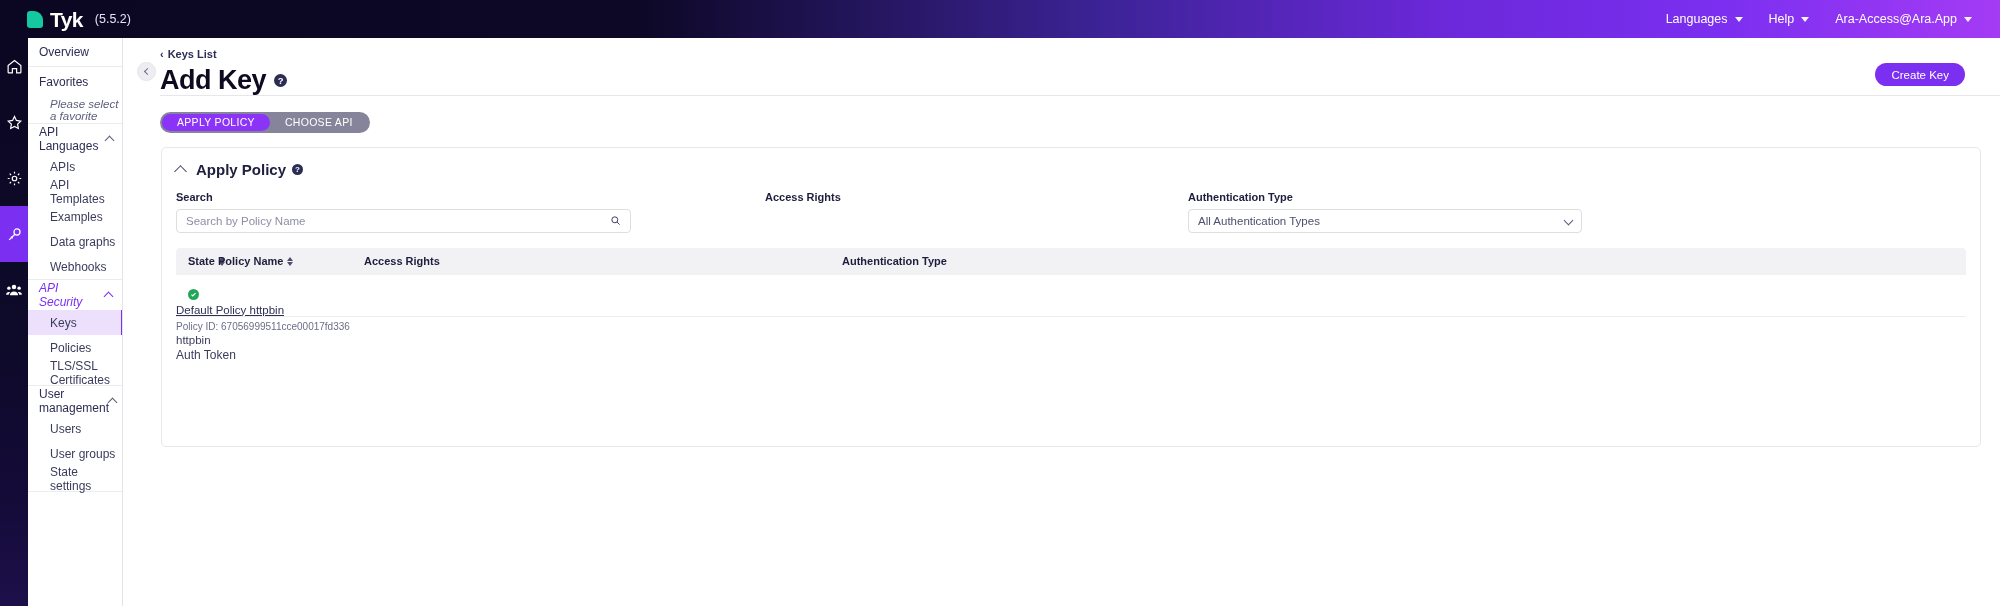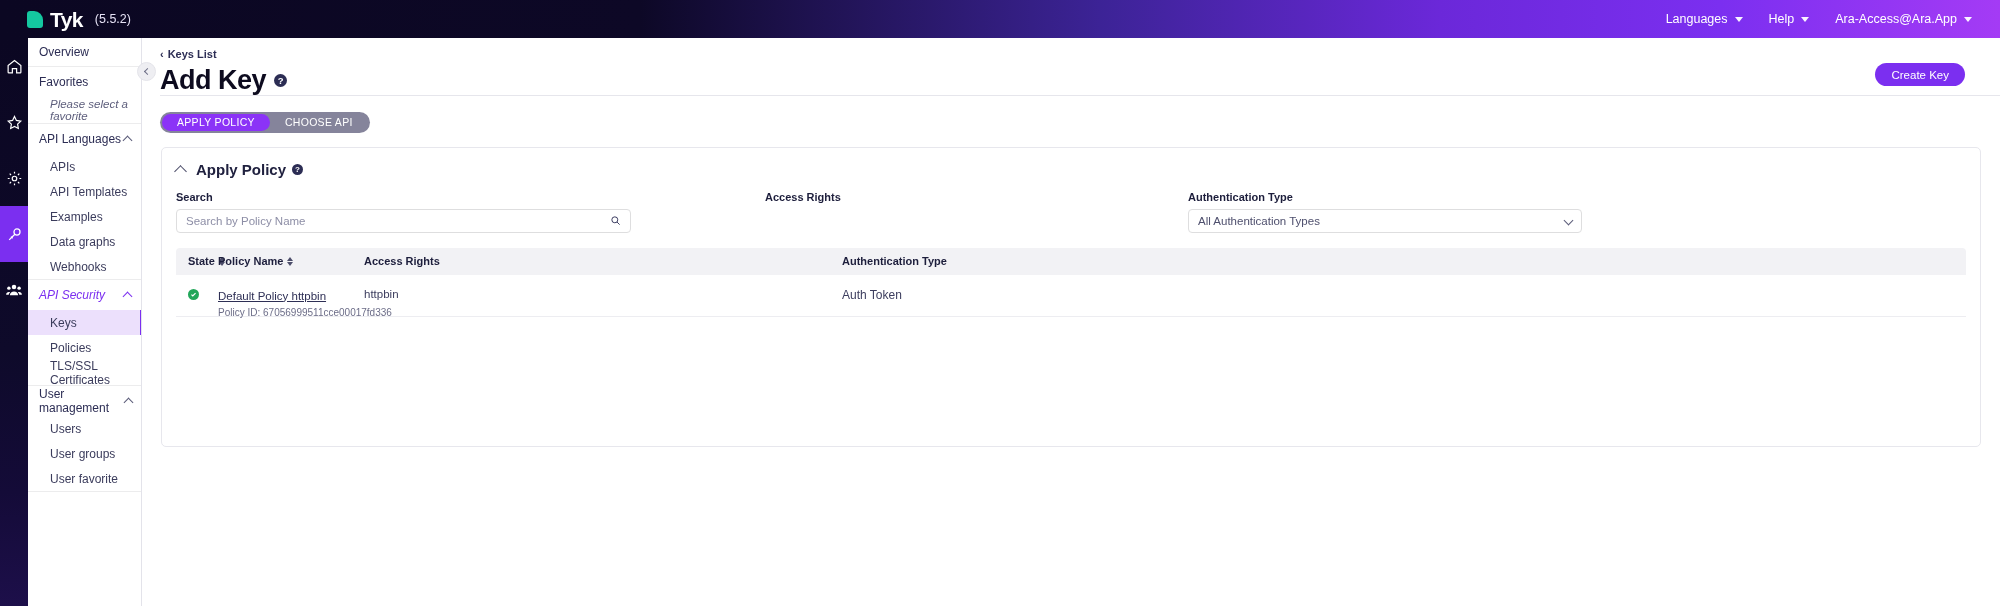--- a/index.html
+++ b/index.html
@@ -49,21 +49,21 @@
   }
   .rail-btn {
     width: 28px; height: 56px; display: flex; align-items: center; justify-content: center;
     cursor: pointer;
   }
   .rail-btn.active { background: #7b2ff0; }
   .rail-btn svg { display: block; }
 
   
   .sidebar {
-    position: absolute; top: 38px; left: 28px; width: 114px; height: 568px;
+    position: absolute; top: 38px; left: 28px; width: 95px; height: 568px;
     background: #ffffff; border-right: 1px solid #e3e3ea;
     font-size: 12px; overflow: hidden;
   }
   .side-sec { border-bottom: 1px solid #ececed; }
   .side-top {
     height: 28px; display: flex; align-items: center; padding: 0 0 0 11px;
     color: #2c2d54; cursor: pointer;
   }
   .side-group {
     height: 30px; display: flex; align-items: center; padding: 0 9px 0 11px;
@@ -216,20 +216,21 @@
   .sorter i {
     display: block; width: 0; height: 0; border-left: 3px solid transparent;
     border-right: 3px solid transparent;
   }
   .sorter i.up { border-bottom: 4px solid #4c4d6a; }
   .sorter i.dn { border-top: 4px solid #4c4d6a; }
 
   .tbl-row {
     display: flex; align-items: flex-start; padding-top: 11px; height: 42px;
     border-bottom: 1px solid #ededf1;
+    flex-direction: column;
   }
   .td-state { width: 42px; padding-left: 12px; padding-top: 3px; }
   .chk {
     width: 11px; height: 11px; border-radius: 50%; background: #22a75a;
     display: flex; align-items: center; justify-content: center;
   }
   .chk svg { display: block; }
   .td-policy { width: 146px; }
   .p-name {
     font-size: 11.5px; color: #2e2f55; text-decoration: underline; cursor: pointer;
@@ -365,21 +366,21 @@
       <span>User management</span>
       <span class="chev"></span>
     </div>
     <div class="side-item">
       <span>Users</span>
     </div>
     <div class="side-item">
       <span>User groups</span>
     </div>
     <div class="side-item">
-      <span>User favorite</span>
+      <span>State settings</span>
     </div>
   </div>
 </div>
 
 <div class="collapse-handle">
   <i></i>
 </div>
 
 <div class="main">
 

